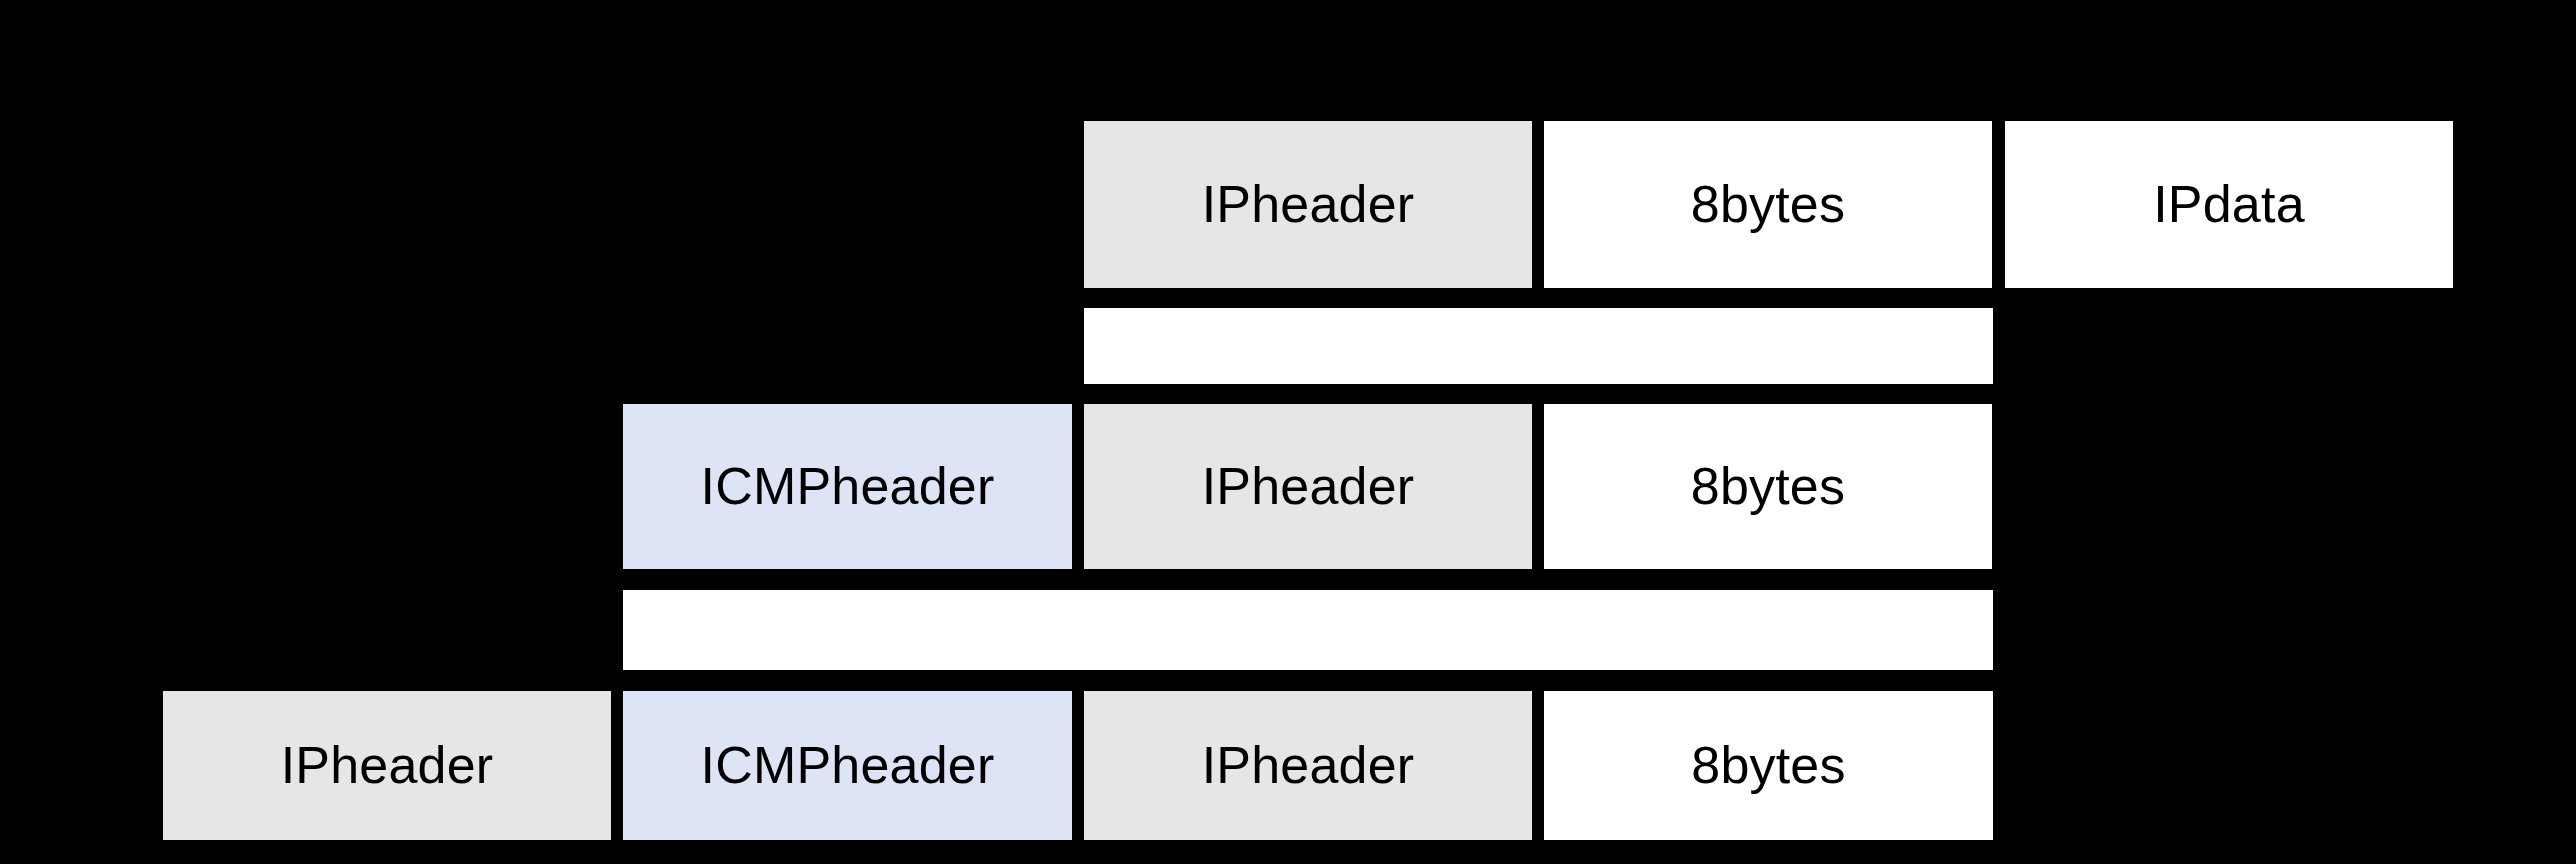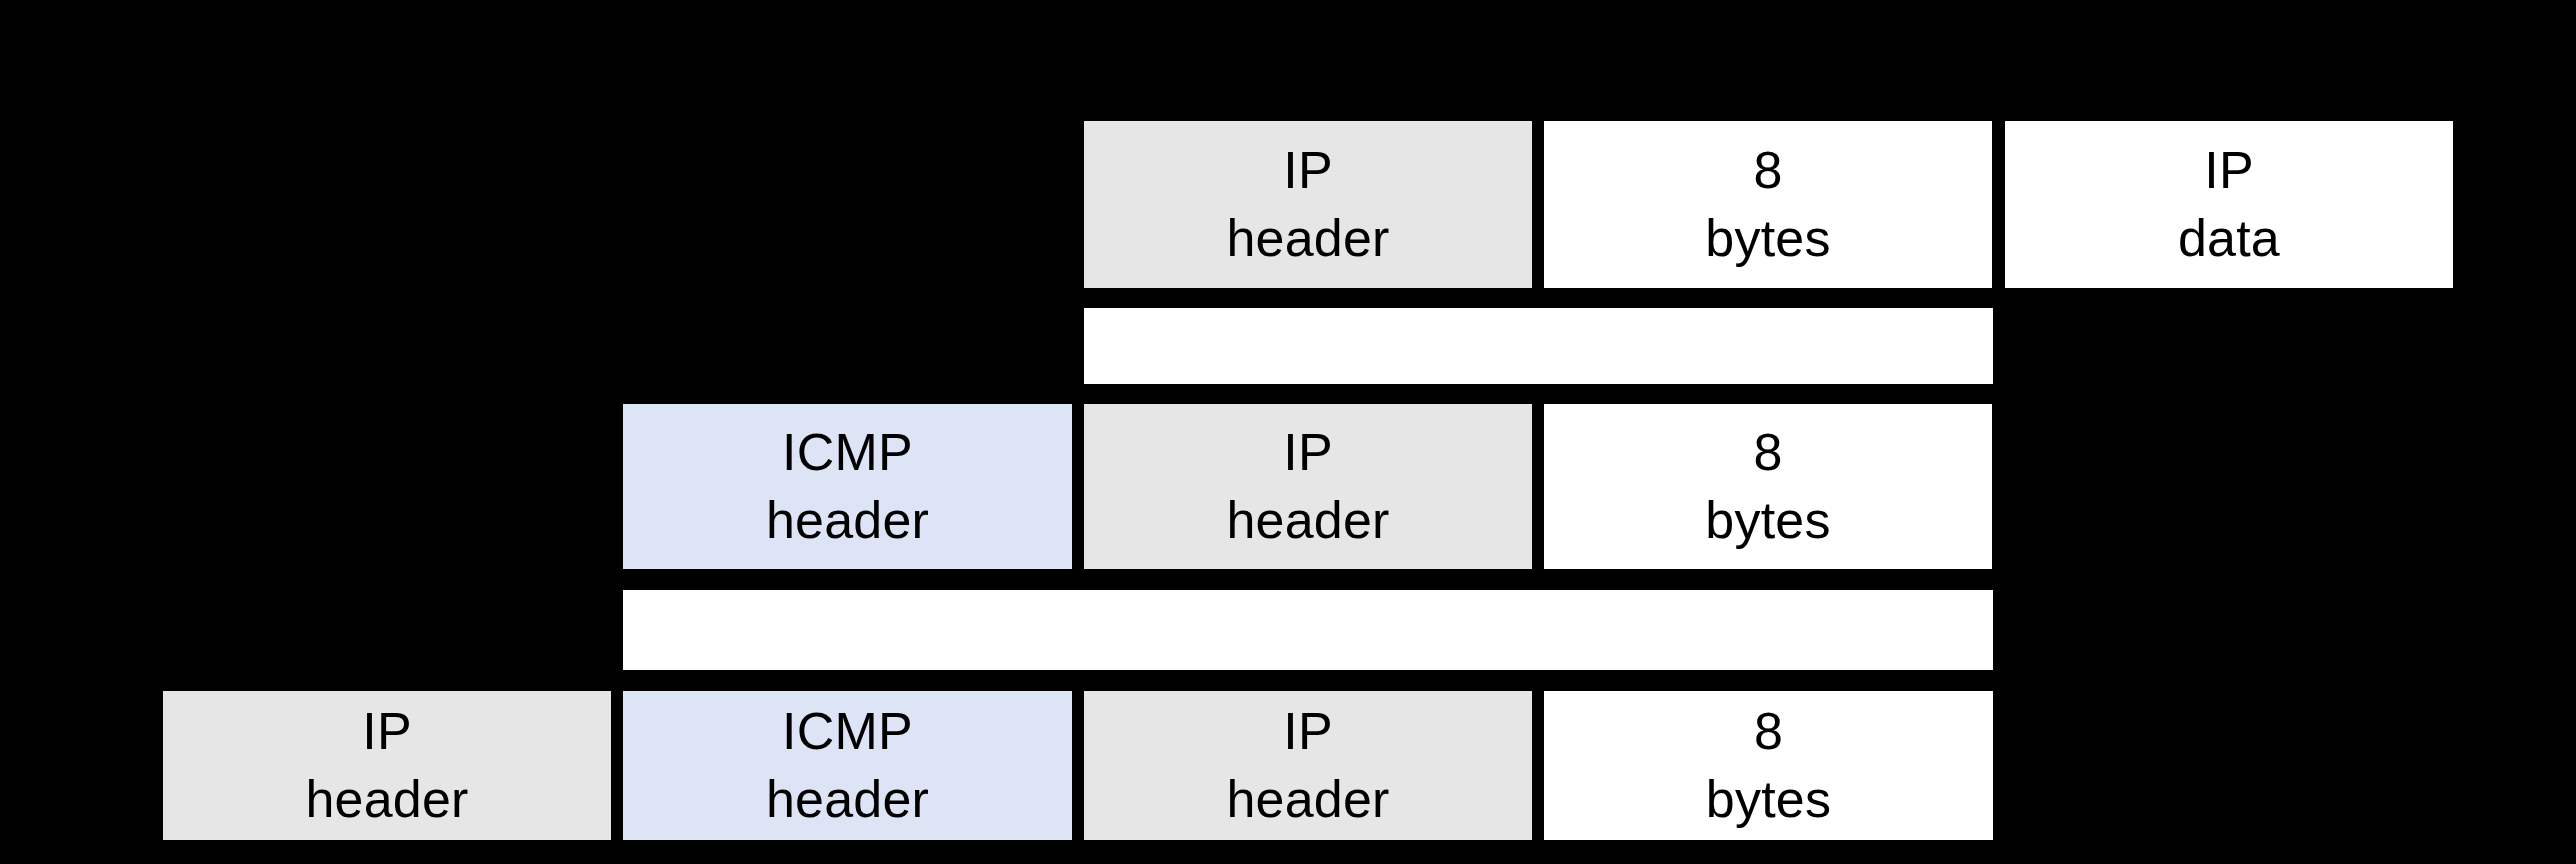--- a/index.html
+++ b/index.html
@@ -21,21 +21,20 @@
     height: 864px;
     background: #000000;
   }
 
   
   .cell {
     position: absolute;
     box-sizing: border-box;
     border: 6px solid #000000;
     display: flex;
-    flex-direction: column;
     align-items: center;
     justify-content: center;
     line-height: 1.30;
     color: #000000;
     font-size: 52px;
     font-weight: 400;
     text-align: center;
     letter-spacing: 0.2px;
     white-space: nowrap;
     overflow: hidden;

